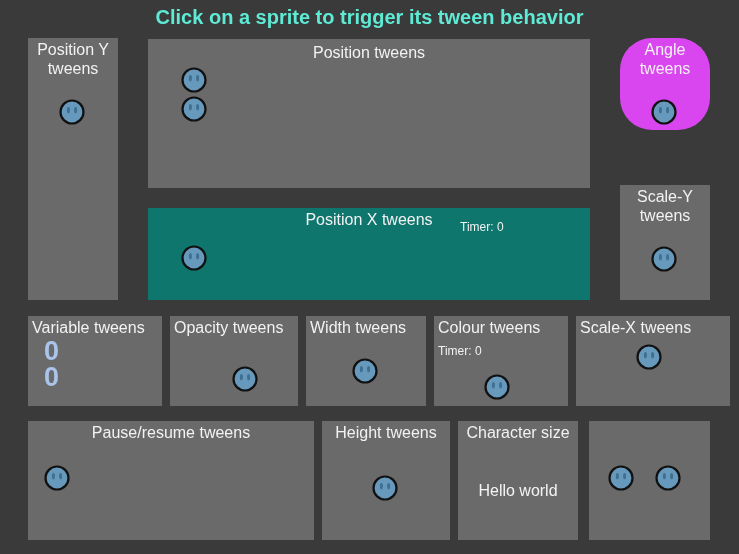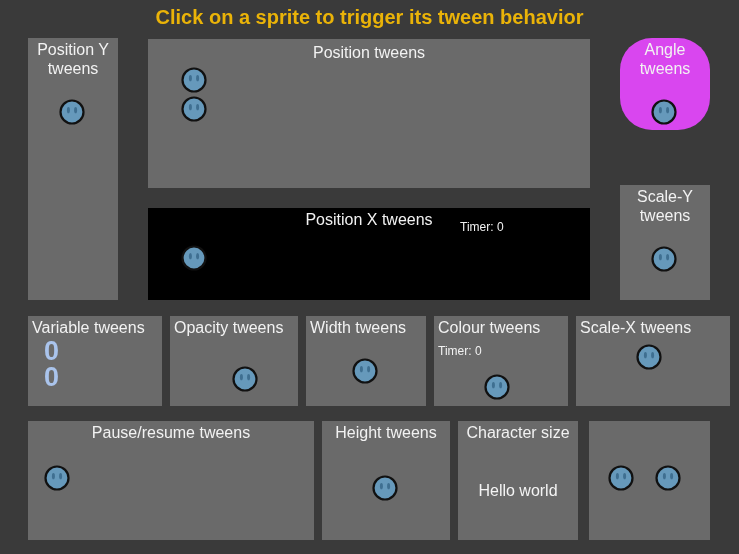--- a/index.html
+++ b/index.html
@@ -19,21 +19,21 @@
     left: 0; top: 0;
     width: 739px;
     height: 554px;
   }
   .title {
     position: absolute;
     left: 0;
     top: 6px;
     width: 739px;
     text-align: center;
-    color: #eab308;
+    color: #5eead4;
     font-size: 20px;
     font-weight: bold;
     letter-spacing: 0px;
   }
   .panel {
     position: absolute;
     background: #6a6a6a;
     box-sizing: border-box;
   }
   .panel-label {
@@ -131,21 +131,21 @@
     <div class="panel" style="left: 620px; top: 185px; width: 90px; height: 115px; background: rgb(106, 106, 106);">
       <div class="panel-label wrap" style="top: 2px;">Scale-Y tweens</div>
       <div class="sprite" style="left: 31px; top: 61px;">
         <svg width="26" height="26" viewBox="0 0 26 26">
           <circle cx="13" cy="13" r="11.5" fill="#6699bb" stroke="#111111" stroke-width="2.2"></circle>
           <ellipse cx="9.4" cy="11.2" rx="1.5" ry="3.1" fill="#3f6f91"></ellipse>
           <ellipse cx="16.6" cy="11.2" rx="1.5" ry="3.1" fill="#3f6f91"></ellipse>
         </svg>
       </div>
     </div>
-    <div class="panel" style="left: 148px; top: 208px; width: 442px; height: 92px; background: #000000;">
+    <div class="panel" style="left: 148px; top: 208px; width: 442px; height: 92px; background: #0f766e;">
       <div class="panel-label" style="top: 2px;">Position X tweens</div>
       <div class="sub-label" style="left: 312px; top: 10px;">Timer: 0</div>
       <div class="sprite" style="left: 33px; top: 37px;">
         <svg width="26" height="26" viewBox="0 0 26 26">
           <circle cx="13" cy="13" r="11.5" fill="#6699bb" stroke="#111111" stroke-width="2.2"></circle>
           <ellipse cx="9.4" cy="11.2" rx="1.5" ry="3.1" fill="#3f6f91"></ellipse>
           <ellipse cx="16.6" cy="11.2" rx="1.5" ry="3.1" fill="#3f6f91"></ellipse>
         </svg>
       </div>
     </div>

